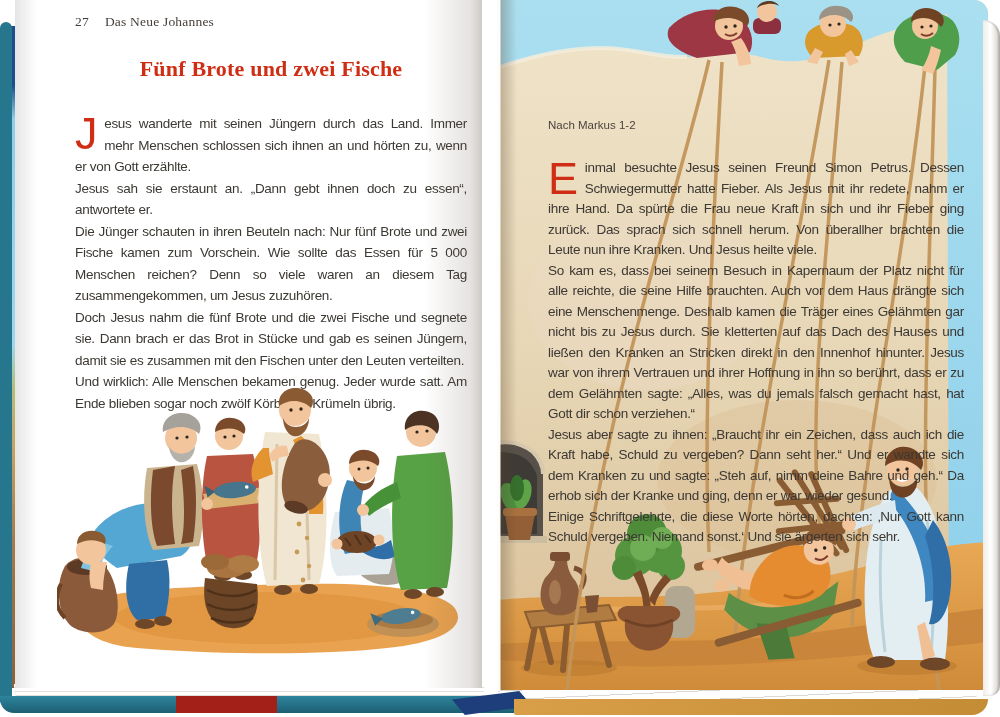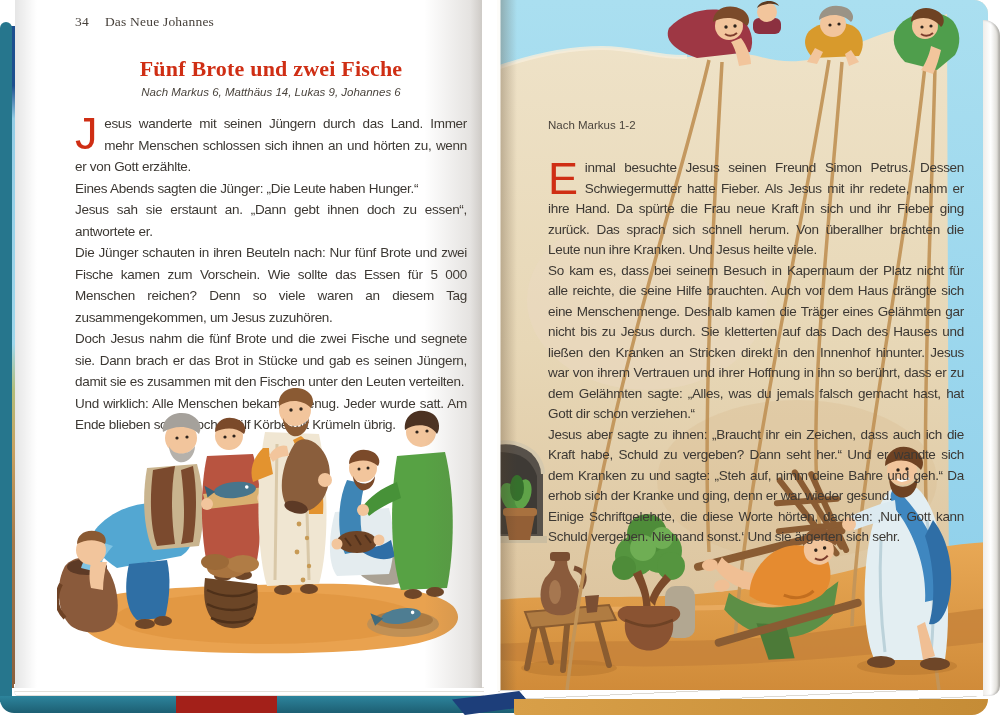--- a/index.html
+++ b/index.html
@@ -73,28 +73,26 @@
   <div class="cover-left-strip"></div>
   <div class="stack-bottom-left"></div>
   <div class="stack-bottom-right"></div>
   <div class="cover-bottom-teal"></div>
   <div class="cover-bookmark-red"></div>
   <div class="cover-spine-navy"></div>
   <div class="cover-bottom-orange"></div>
 
   <div class="left-page">
     <div class="page-header">
-      <span class="num">34</span><span>Das Neue Johannes</span>
+      <span class="num">27</span><span>Das Neue Johannes</span>
     </div>
     <h1 class="story-title-left">Fünf Brote und zwei Fische</h1>
-    <div class="story-ref-left">Nach Markus 6, Matthäus 14, Lukas 9, Johannes 6</div>
 
     <div class="body-text body-left">
       <p><span class="dropcap">J</span><span>esus wanderte mit seinen Jüngern durch das Land. Immer mehr Menschen schlossen sich ihnen an und hörten zu, wenn er von Gott erzählte.</span></p>
-      <p>Eines Abends sagten die Jünger: „Die Leute haben Hunger.“</p>
       <p>Jesus sah sie erstaunt an. „Dann gebt ihnen doch zu essen“, antwortete er.</p>
       <p>Die Jünger schauten in ihren Beuteln nach: Nur fünf Brote und zwei Fische kamen zum Vorschein. Wie sollte das Essen für 5 000 Menschen reichen? Denn so viele waren an diesem Tag zusammengekommen, um Jesus zuzuhören.</p>
       <p>Doch Jesus nahm die fünf Brote und die zwei Fische und segnete sie. Dann brach er das Brot in Stücke und gab es seinen Jüngern, damit sie es zusammen mit den Fischen unter den Leuten verteilten.</p>
       <p>Und wirklich: Alle Menschen bekamen genug. Jeder wurde satt. Am Ende blieben sogar noch zwölf Körbe mit Krümeln übrig.</p>
     </div>
 
     <div class="illo illo-left">
       <svg viewBox="0 0 420 312">
         <g>
           <path d="M30,250 C10,268 30,292 80,296 C150,302 260,304 330,296 C390,290 412,272 396,254 C380,238 320,230 240,232 C150,234 58,236 30,250 Z" fill="#e9a24f"></path>

